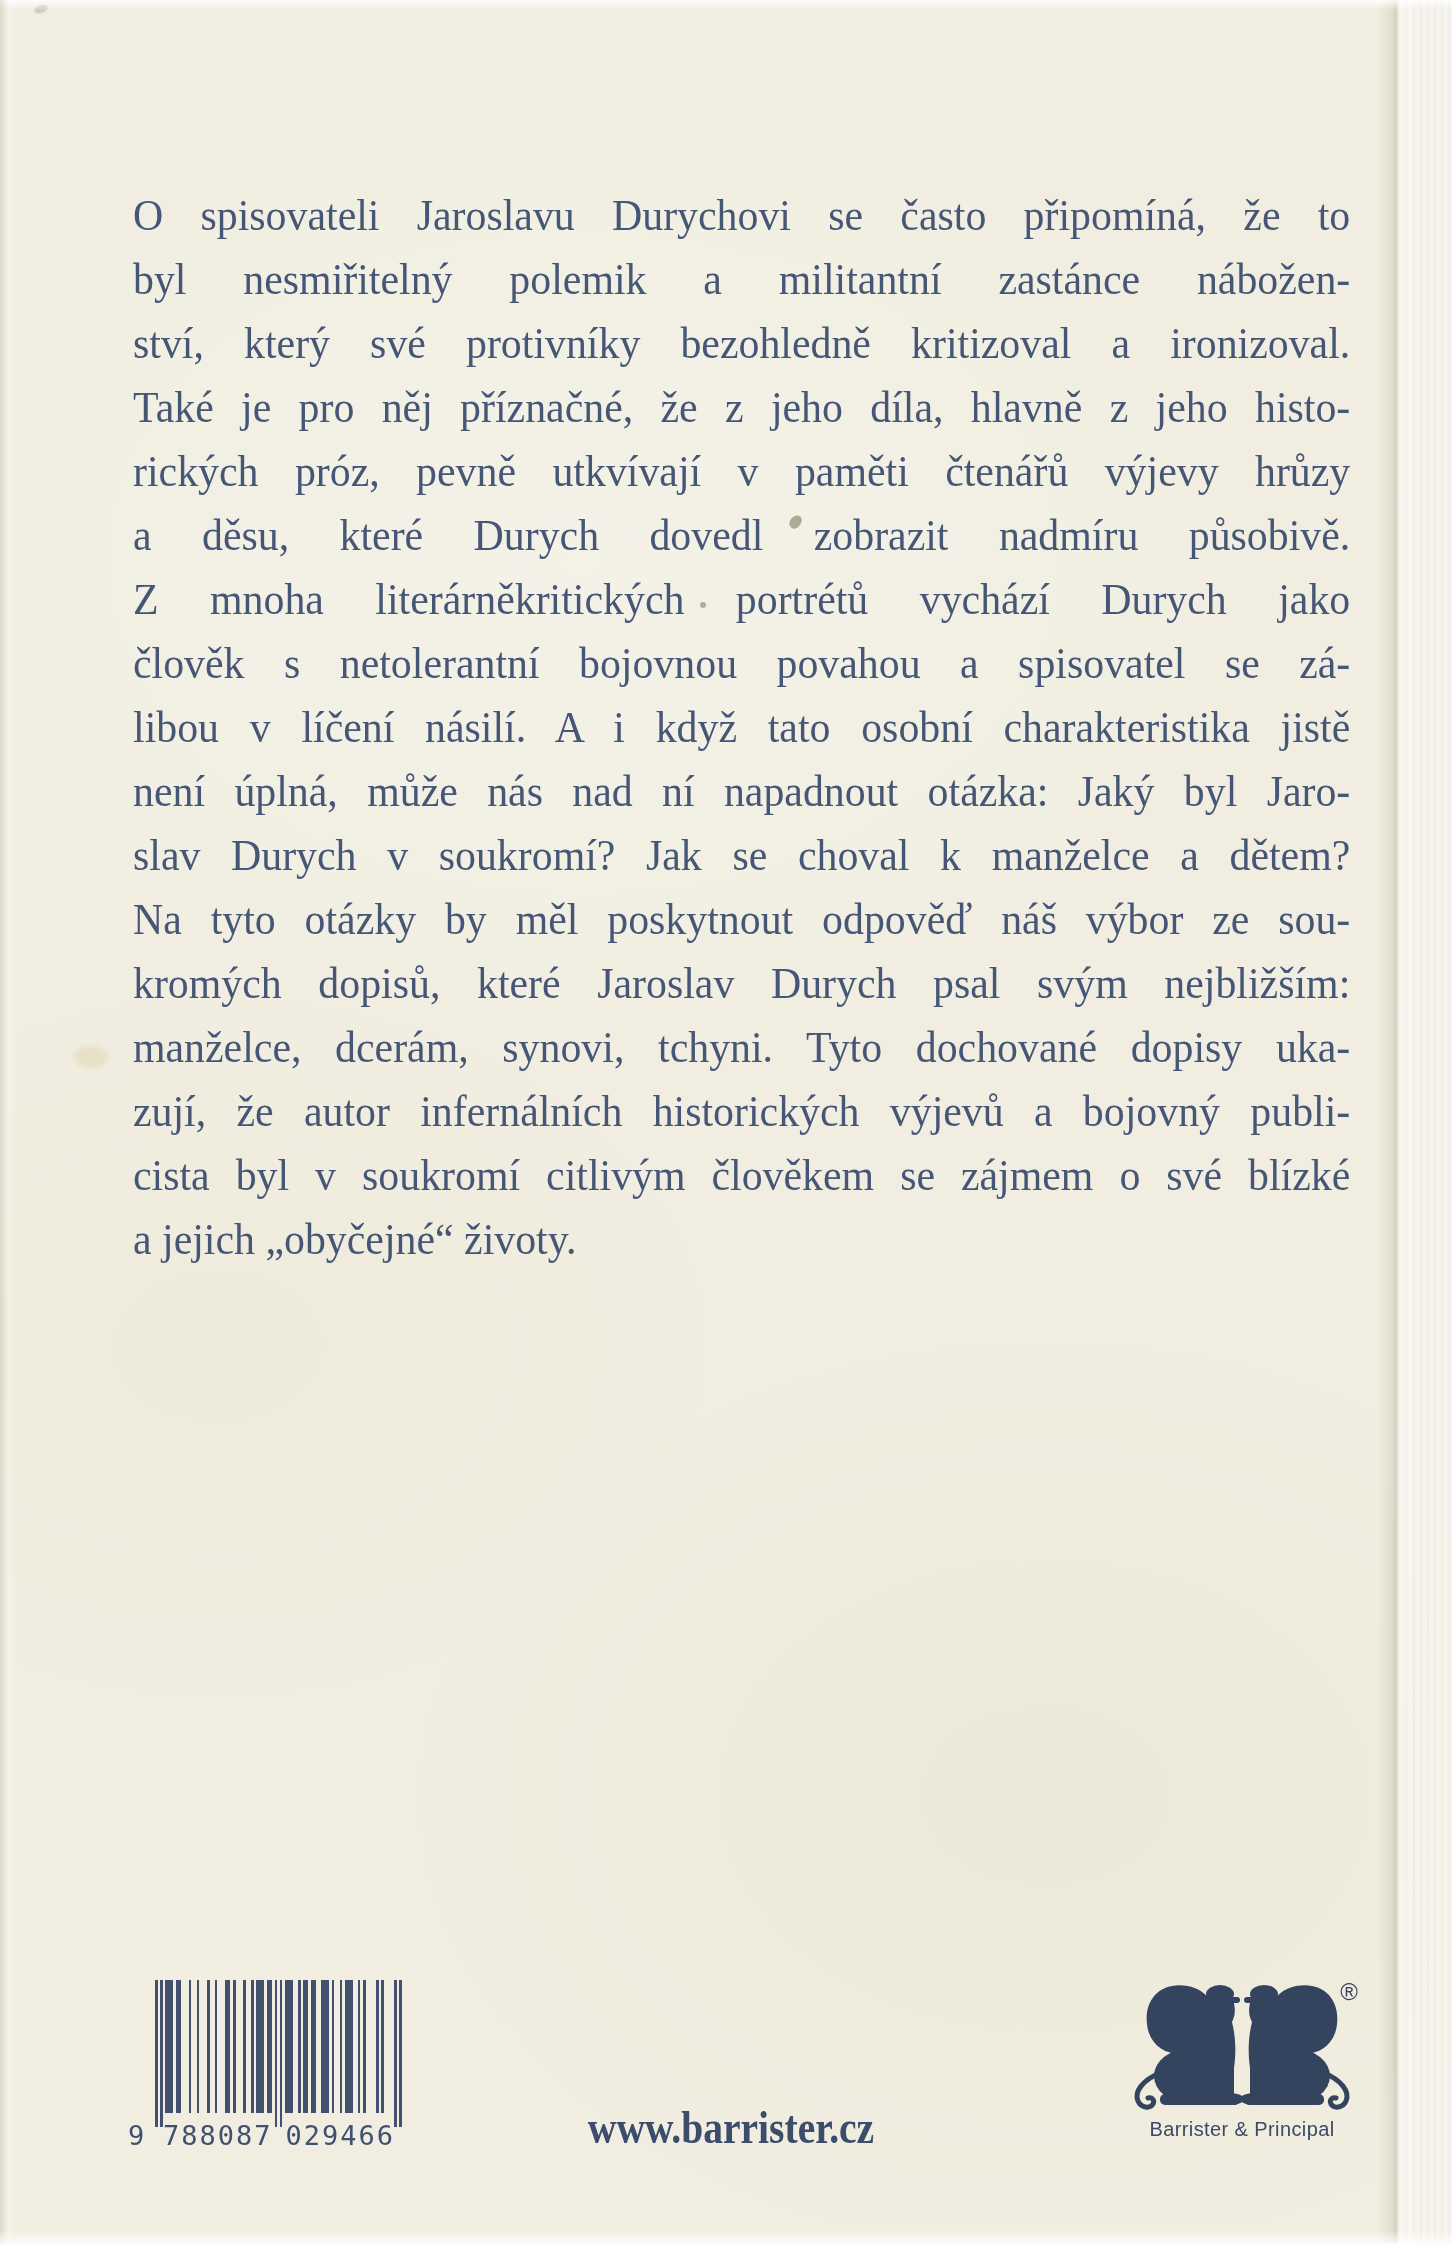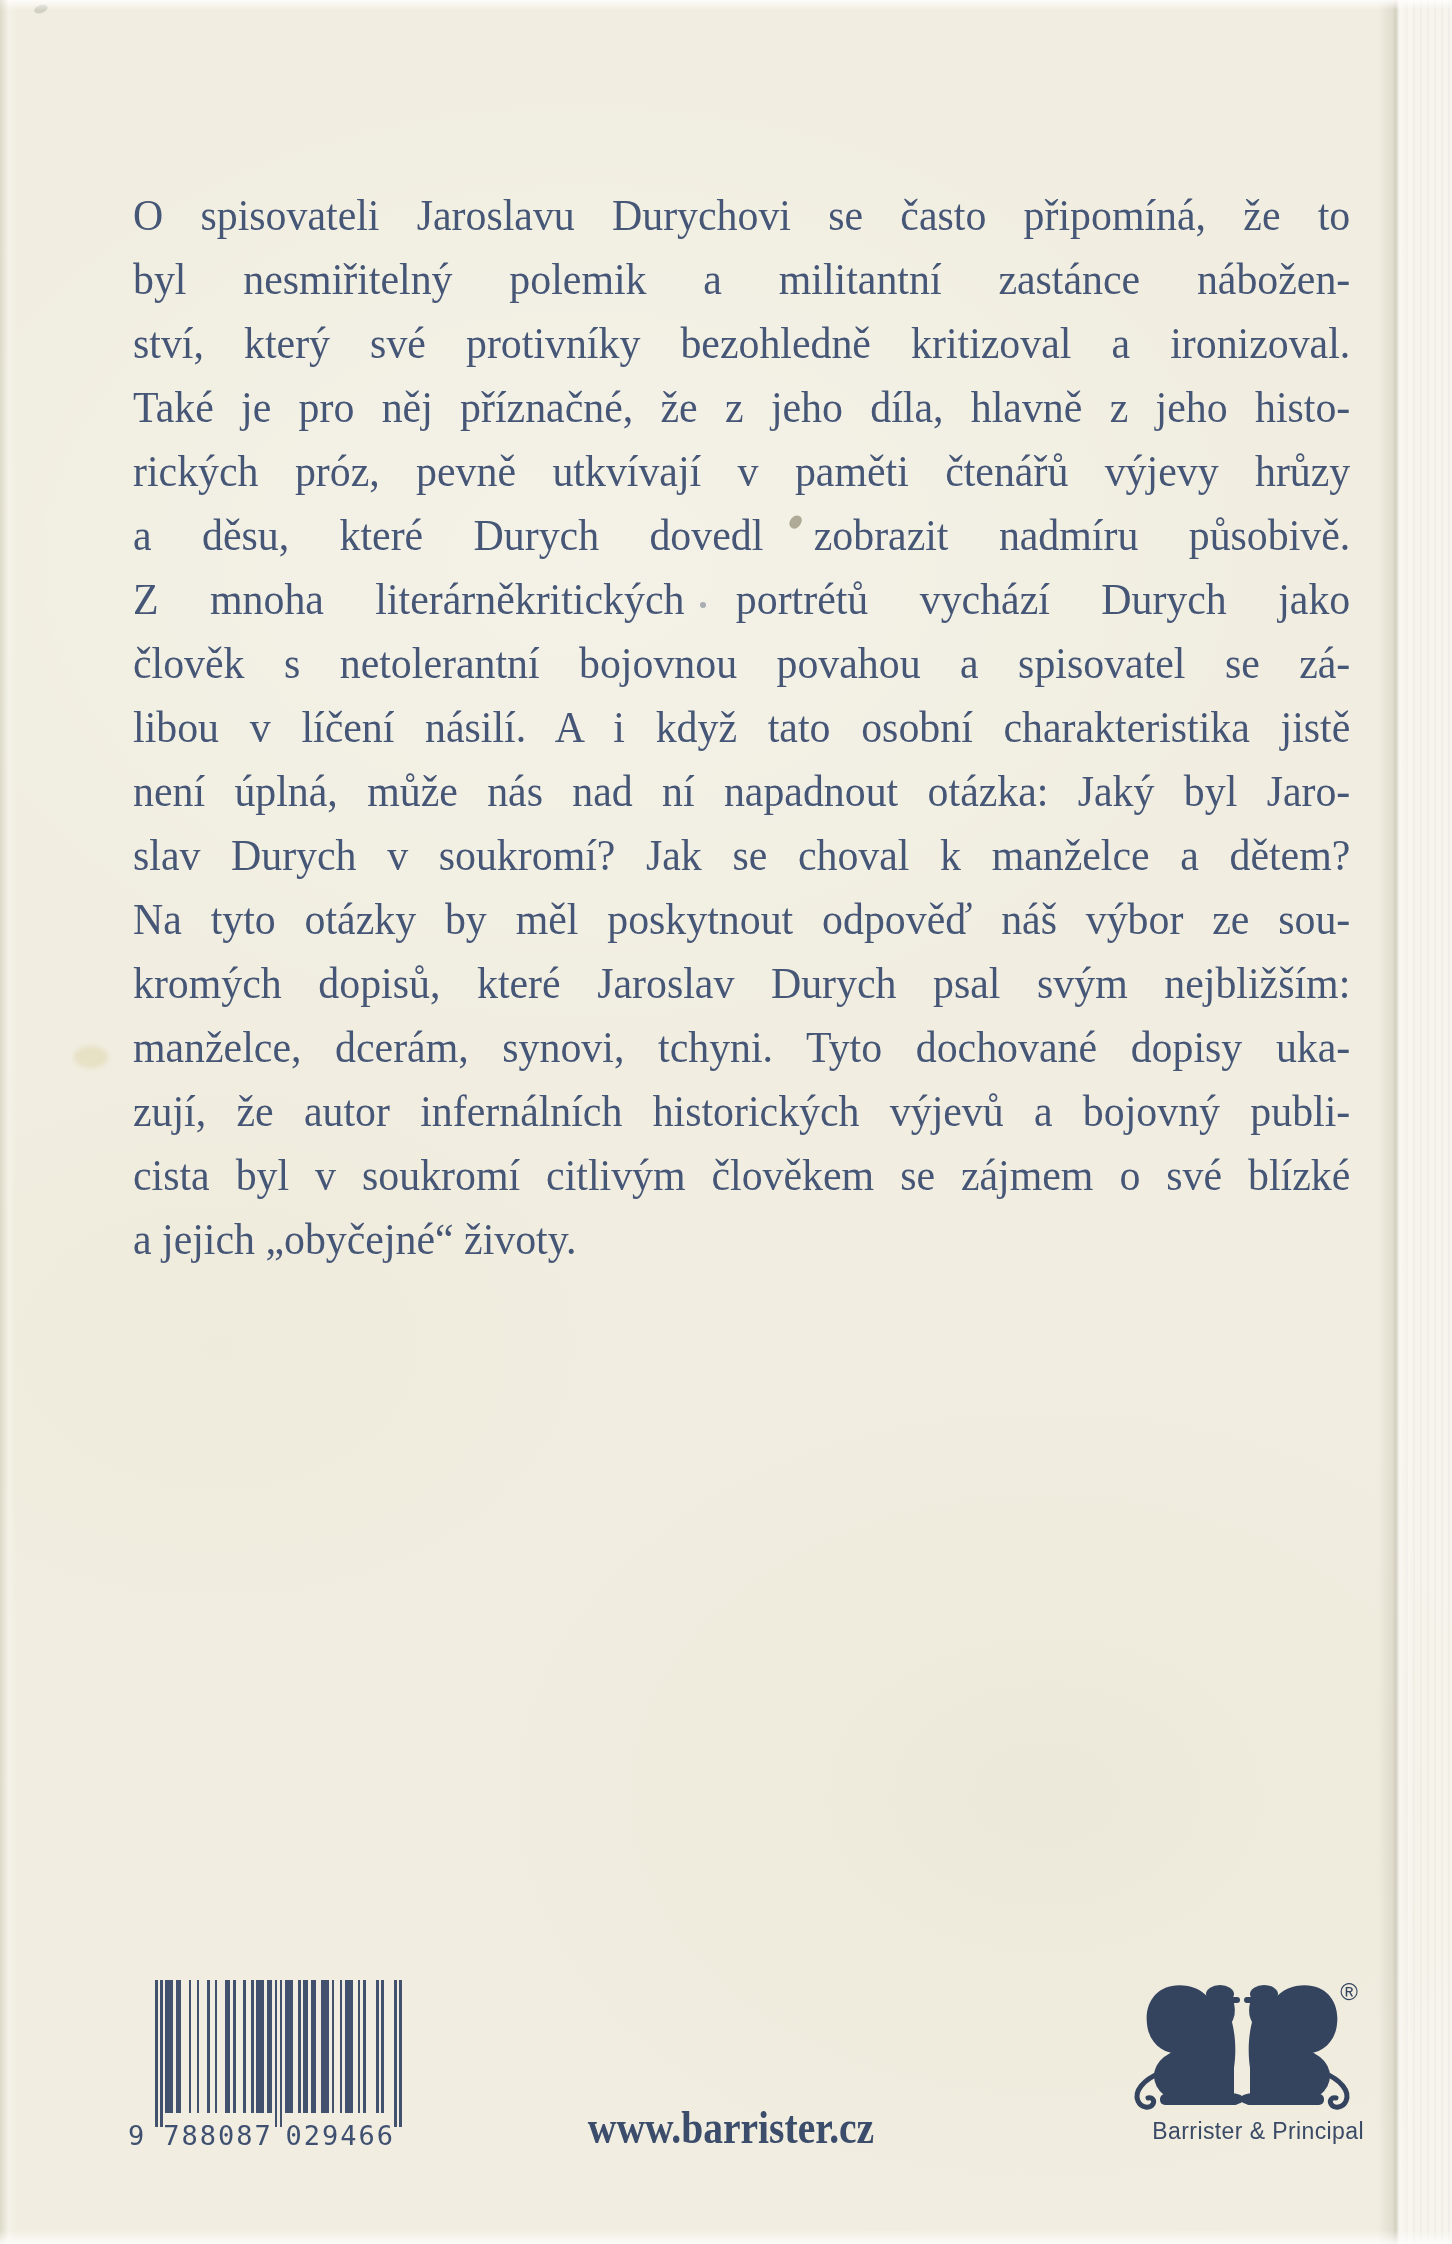--- a/index.html
+++ b/index.html
@@ -26,38 +26,38 @@
   .blurb .line.last{text-align-last:left;}
   
   .barcode{position:absolute;left:155px;top:1980px;width:247px;height:180px;}
   .barcode svg{display:block;width:247px;height:147px;}
   #barcode-svg rect{fill:#42526e;}
   .bcd{
     position:absolute;top:142px;color:#3f5070;
     font-family:"DejaVu Sans Mono",monospace;font-size:27px;line-height:28px;letter-spacing:2px;
   }
   .bcd9{left:-27px;letter-spacing:0;}
-  .bcdL{left:8px;width:110px;text-align:center;}
+  .bcdL{left:8px;width:110px;text-align:left;}
   .bcdR{left:130px;width:110px;text-align:right;}
   
   .website{
     position:absolute;left:556px;top:2106px;width:350px;text-align:center;
     font-family:"Liberation Serif",serif;font-weight:bold;font-size:46px;line-height:44px;
     color:#3c4c6b;transform:scaleX(0.86);transform-origin:50% 0;letter-spacing:0px;
   }
   
   .logo{position:absolute;left:1120px;top:1966px;width:244px;}
   .logo svg.sphinxes{display:block;width:244px;height:148px;color:#34445f;}
   .logo .rmark{
     position:absolute;right:6px;top:14px;font-size:24px;line-height:24px;color:#34445f;
     font-family:"Liberation Sans",sans-serif;
   }
   .logo-caption{
-    margin-top:4px;text-align:right;color:#3a4a66;
-    font-family:"Liberation Sans",sans-serif;font-size:23px;letter-spacing:0.4px;
+    margin-top:4px;text-align:center;color:#3a4a66;
+    font-family:"Liberation Sans",sans-serif;font-size:20px;letter-spacing:0.4px;
   }
   
   .crease{position:absolute;top:0;left:1378px;width:34px;height:100%;
     background:linear-gradient(90deg,rgba(150,145,120,0) 0%,rgba(140,135,110,0.16) 42%,rgba(115,110,92,0.24) 52%,rgba(255,255,255,0.55) 64%,rgba(255,255,255,0.08) 100%);}
   .right-lighter{position:absolute;top:0;left:1406px;right:0;height:100%;
     background-color:rgba(255,255,255,0.38);
     background-image:repeating-linear-gradient(90deg, rgba(0,0,0,0.025) 0 2px, rgba(0,0,0,0) 2px 7px);}
   .edge-top{position:absolute;top:0;left:0;right:0;height:10px;
     background:linear-gradient(180deg,rgba(255,255,255,0.85),rgba(255,255,255,0));}
   .edge-left{position:absolute;top:0;left:0;width:16px;height:100%;

